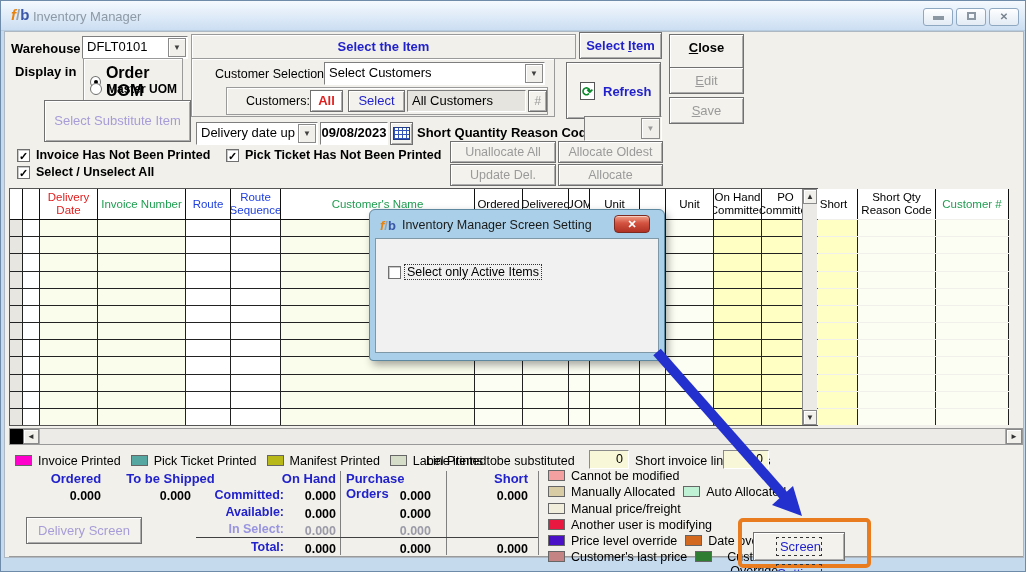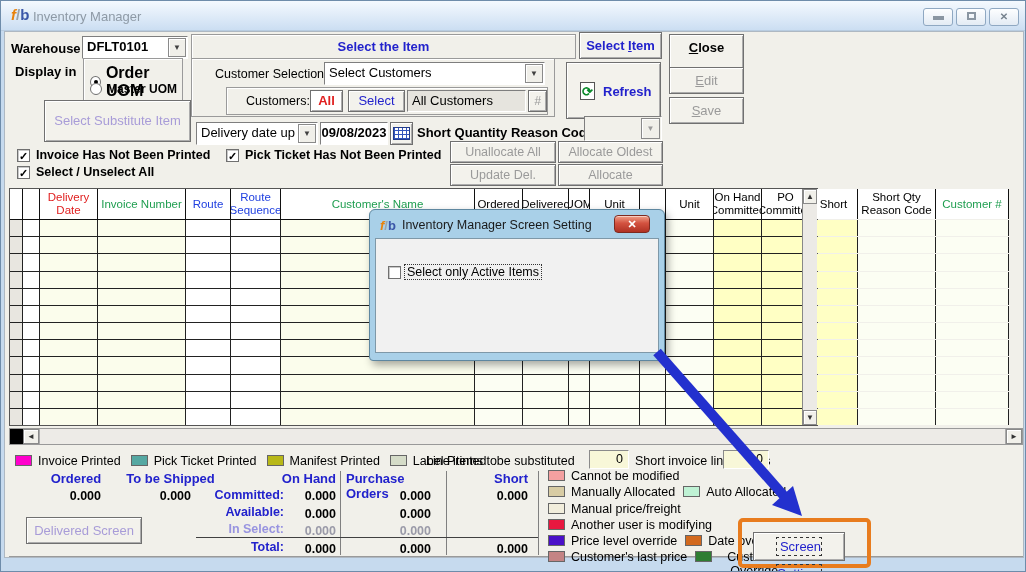--- a/index.html
+++ b/index.html
@@ -71,21 +71,21 @@
     <span class="abs win-title">Inventory Manager</span>
     <div class="abs winbtn" style="left:922px;top:7px;"><span style="display:inline-block;width:11px;height:4px;background:#8A96A2;margin-top:7px;"></span></div>
     <div class="abs winbtn" style="left:955px;top:7px;"><span style="display:inline-block;width:9px;height:8px;border:2px solid #8A96A2;margin-top:3px;"></span></div>
     <div class="abs winbtn" style="left:988px;top:7px;">✕</div>
   </div>
 
   <div class="abs content-bg"></div>
 
   <span class="abs lbl" style="left:10px;top:40px;">Warehouse</span>
   <div class="abs sunken" style="left:81px;top:35px;width:106px;height:23px;">
-    <span class="combo-field" style="position:absolute;inset:0;right:19px;font-weight:bold;">DFLT0101</span>
+    <span class="combo-field" style="position:absolute;inset:0;right:19px;font-weight:normal;">DFLT0101</span>
     <span class="abs combo-btn" style="right:1px;top:1px;width:18px;height:19px;">▼</span>
   </div>
 
   <div class="abs panel3d" style="left:190px;top:33px;width:385px;height:25px;background:#F1F0EA;">
     <div class="blue" style="font-size:13px;font-weight:bold;text-align:center;line-height:23px;">Select the Item</div>
   </div>
   <div class="abs btn blue" style="left:578px;top:31px;width:83px;height:27px;font-size:13px;font-weight:bold;line-height:25px;"><span>Select </span><u>I</u><span>tem</span></div>
 
   <div class="abs btn" style="left:668px;top:33px;width:75px;height:37px;font-size:13px;font-weight:bold;line-height:25px;"><span></span><u>C</u><span>lose</span></div>
   <div class="abs btn gray-txt" style="left:668px;top:66px;width:75px;height:27px;font-size:13px;line-height:25px;"><span></span><u>E</u><span>dit</span></div>
@@ -487,21 +487,21 @@
   <div class="abs sum-lbl" style="left:195px;top:521px;width:88px;text-align:right;font-size:12.5px;color:#9894E0;">In Select:</div>
   <div class="abs sum-val dis" style="left:250px;top:523px;width:85px;">0.000</div>
   <div class="abs sum-val dis" style="left:345px;top:523px;width:85px;">0.000</div>
 
   <div class="abs" style="left:195px;top:536px;width:342px;height:1px;background:#404040;"></div>
   <div class="abs sum-lbl" style="left:195px;top:539px;width:88px;text-align:right;font-size:12.5px;">Total:</div>
   <div class="abs sum-val" style="left:250px;top:541px;width:85px;">0.000</div>
   <div class="abs sum-val" style="left:345px;top:541px;width:85px;">0.000</div>
   <div class="abs sum-val" style="left:442px;top:541px;width:85px;">0.000</div>
 
-  <div class="abs btn" style="left:25px;top:516px;width:116px;height:27px;color:#A89CD8;font-size:13px;line-height:25px;">Delivered Screen</div>
+  <div class="abs btn" style="left:25px;top:516px;width:116px;height:27px;color:#A89CD8;font-size:13px;line-height:25px;">Delivery Screen</div>
 
   <div class="abs" style="left:8px;top:555px;width:1014px;height:1px;background:#9a9a9a;"></div>
 
   <div class="abs sl-rows" style="left:547px;top:468px;width:250px;" id="status-legend">
       <div class="sl-row">
         <span class="sl-item">
           <span class="swatch" style="background: rgb(244, 160, 160);"></span>
           <span class="sl-label">Cannot be modified</span>
         </span>
       </div>

